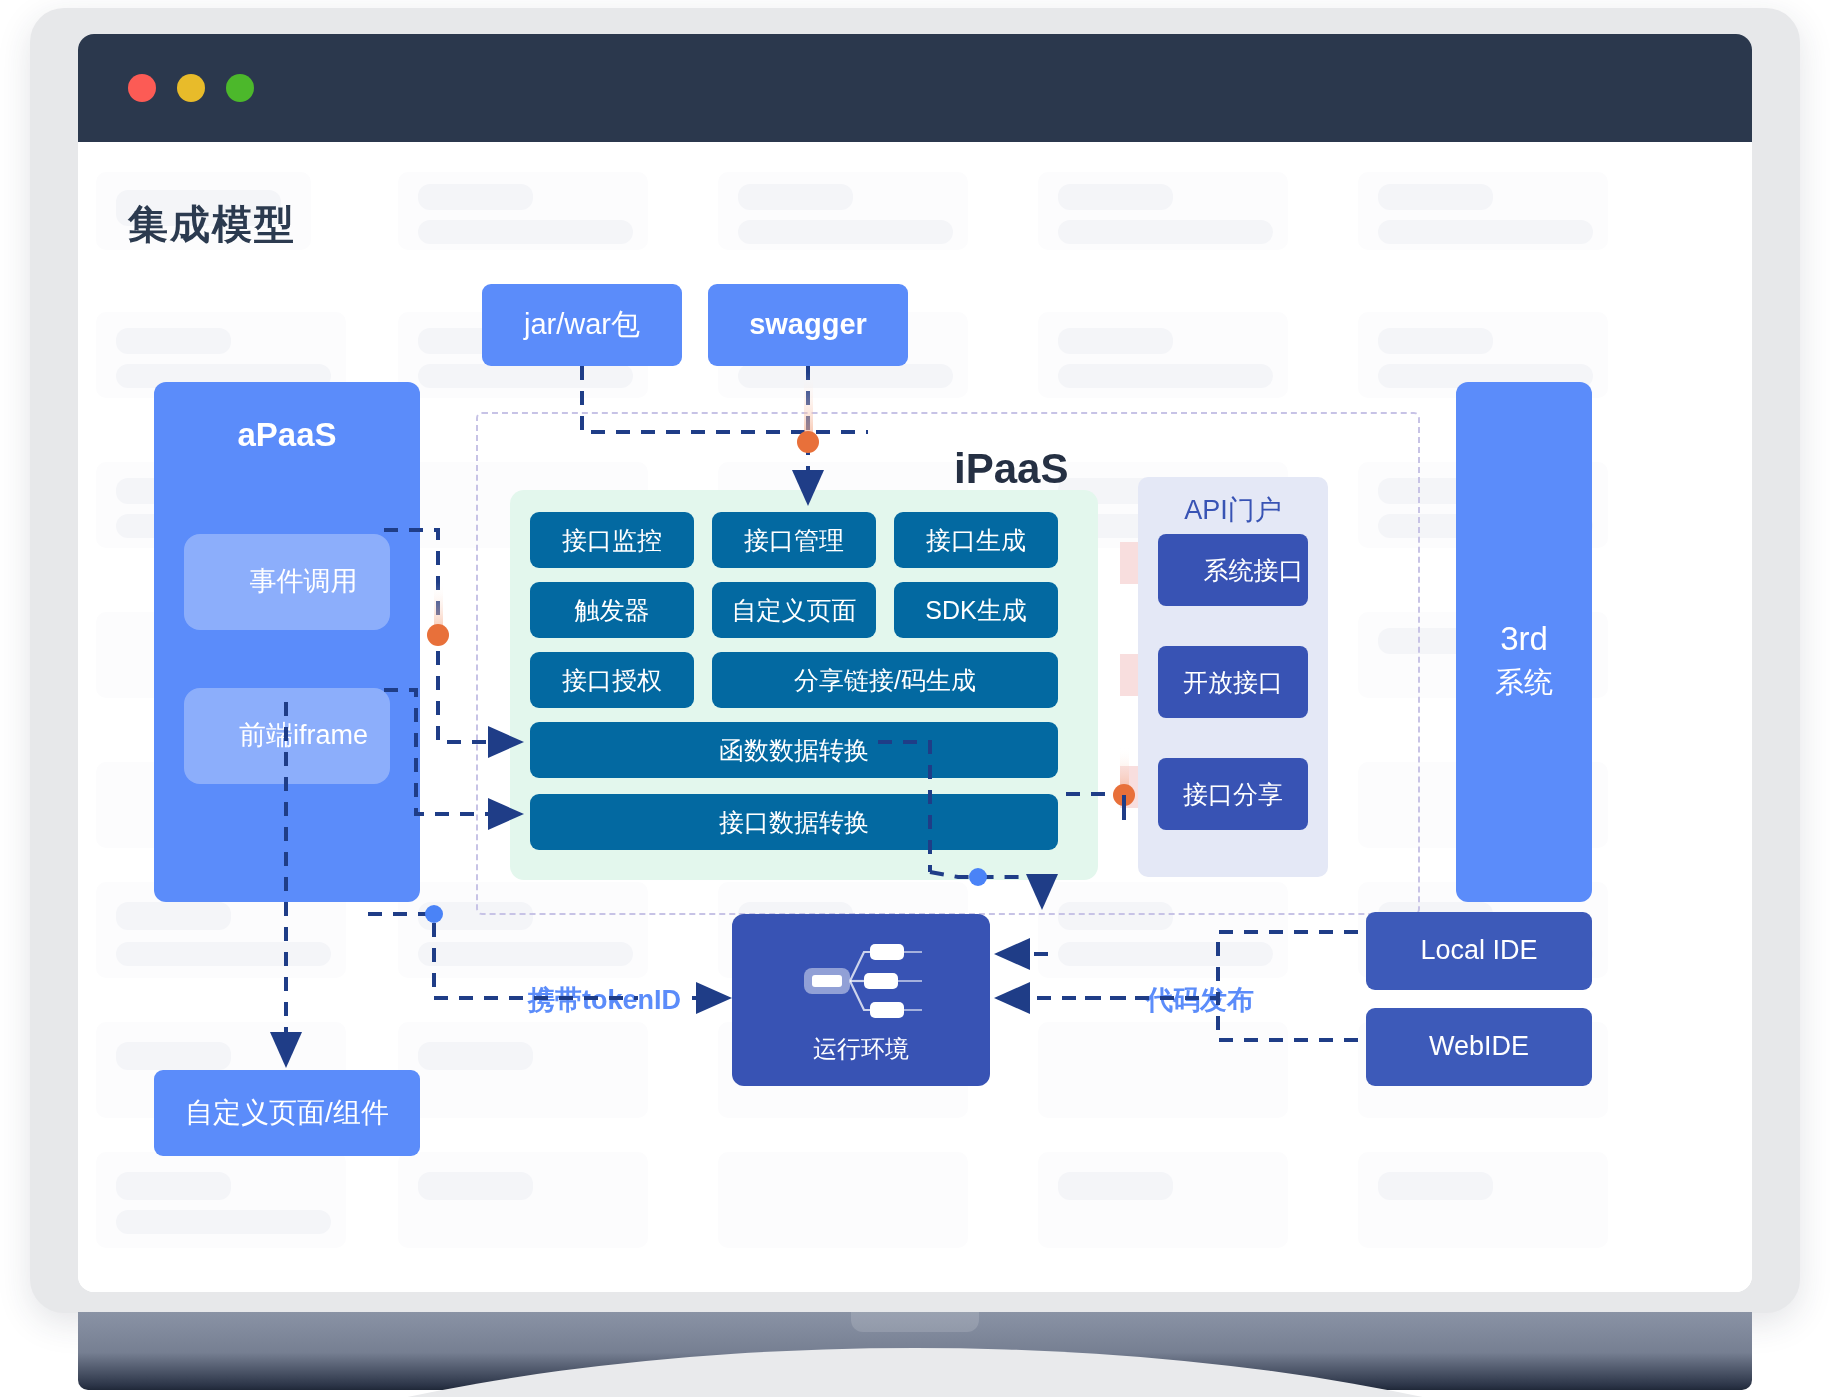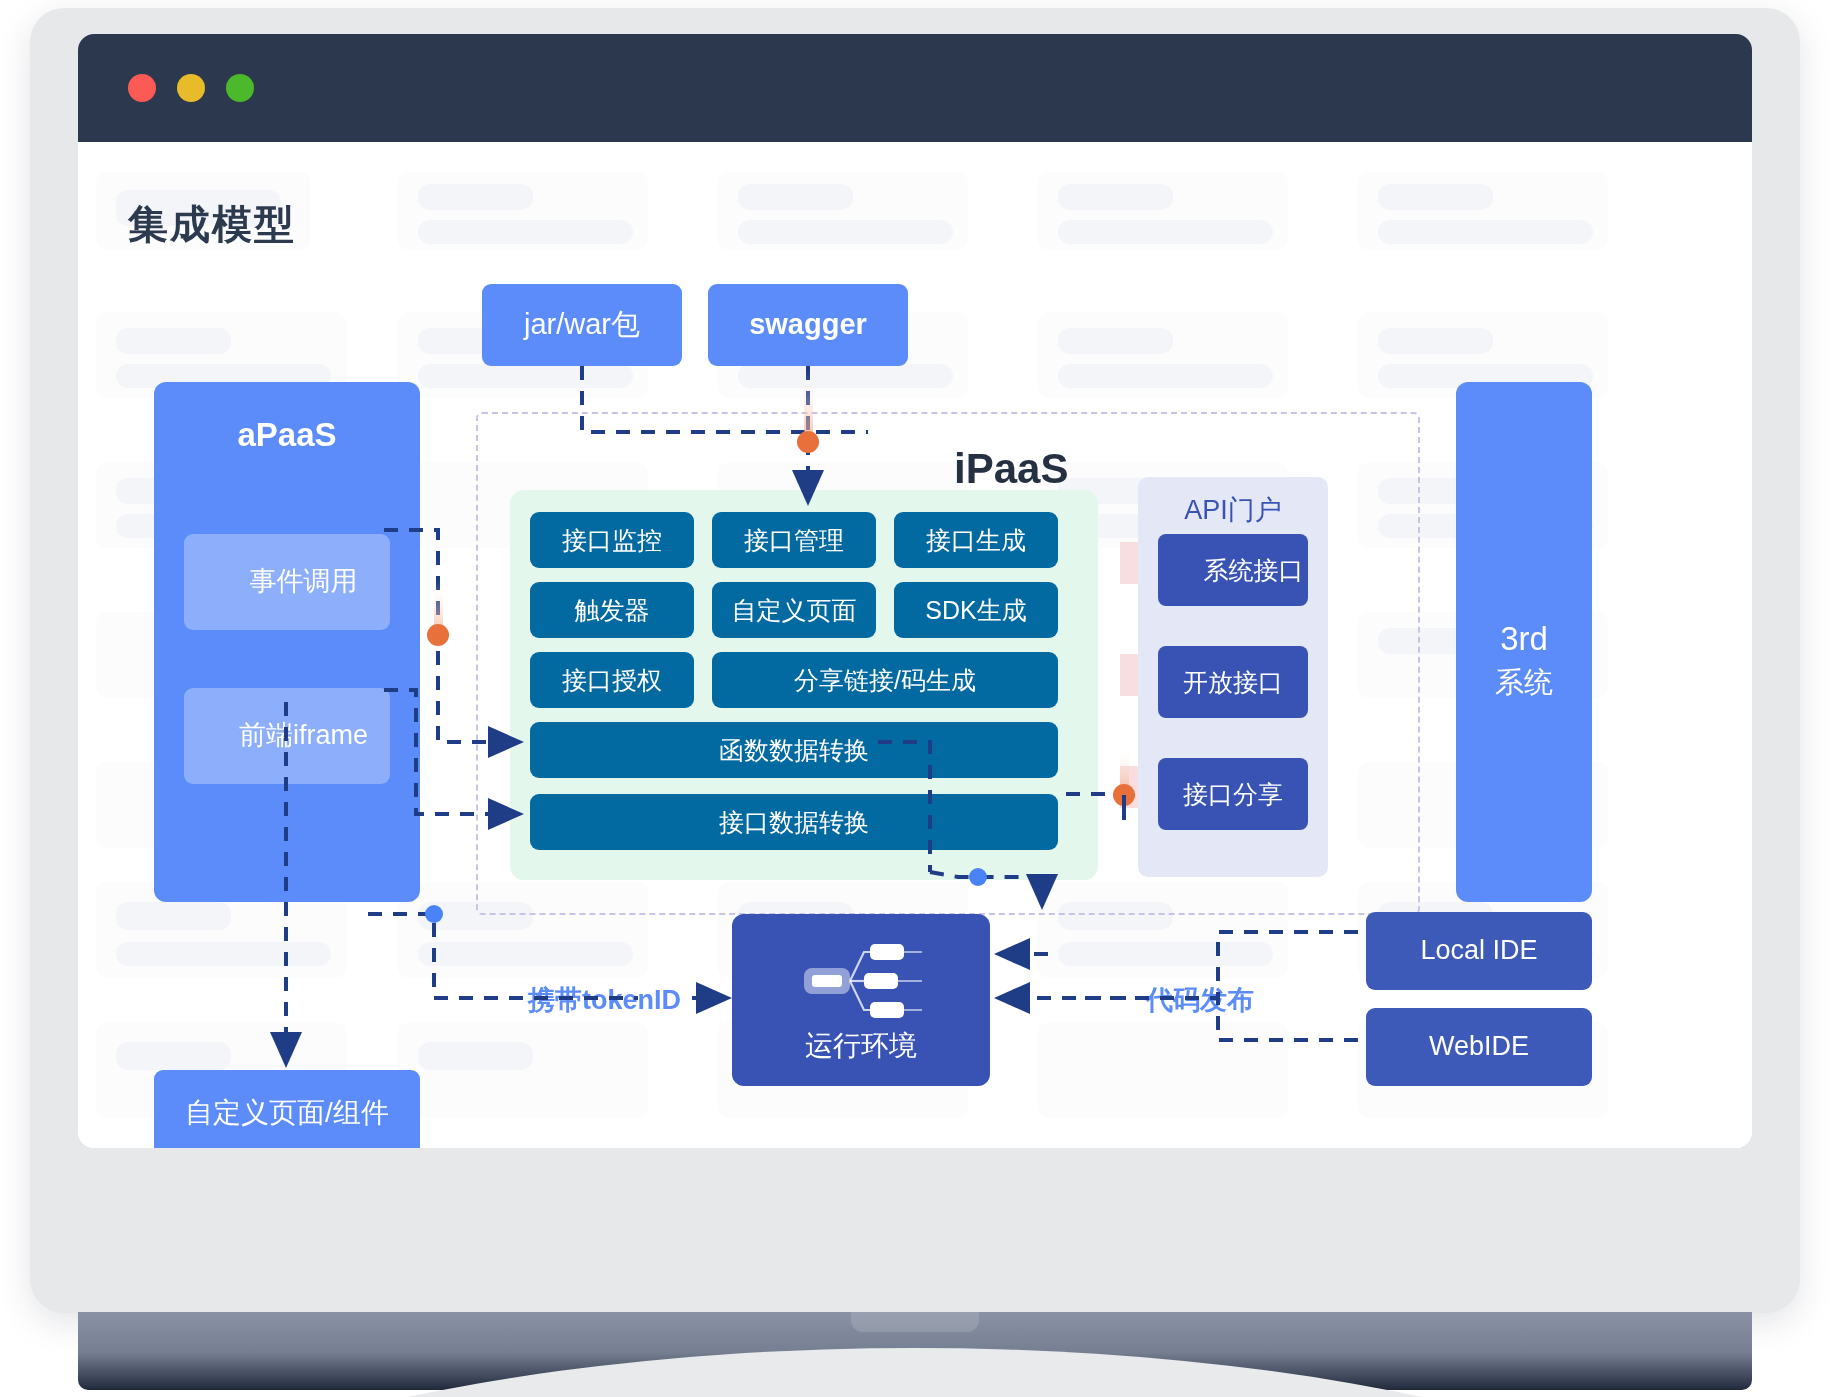--- a/index.html
+++ b/index.html
@@ -17,21 +17,21 @@
     position: absolute;
     left: 30px; top: 8px;
     width: 1770px; height: 1305px;
     background: #e7e8ea;
     border-radius: 34px;
     box-shadow: 0 10px 34px rgba(40,50,70,.13);
   }
   .screen {
     position: absolute;
     left: 48px; top: 26px;
-    width: 1674px; height: 1114px;
+    width: 1674px; height: 1258px;
     background: #ffffff;
     border-radius: 16px;
     overflow: hidden;
   }
 
   .laptop-base {
     position: absolute;
     left: 78px; top: 1312px;
     width: 1674px; height: 78px;
     background: linear-gradient(180deg,#8a93a5 0%,#767f92 52%,#2c3548 94%, #202838 100%);
@@ -99,21 +99,21 @@
     display: flex; align-items: center; justify-content: center;
     text-align: center;
     color: #fff;
     border-radius: 9px;
     font-weight: 500;
     line-height: 1.3;
   }
 
   .blue-box { background: #5b8cfa; }
   .blue-box.big { border-radius: 12px; }
-  .inner-blue { background: rgba(255,255,255,.30); border-radius: 9px; padding-left: 33px; }
+  .inner-blue { background: rgba(255,255,255,.30); border-radius: 16px; padding-left: 33px; }
   .green-box { background: #0369a1; border-radius: 9px; font-size: 25px; }
   .navy-box { background: #3853b4; border-radius: 8px; font-size: 25px; }
   .navy-box.ide { background: #3d5ab9; border-radius: 9px; font-size: 27px; }
 
   .ipaas-zone {
     position: absolute;
     border: 2.5px dashed #c7c3e6;
     border-radius: 6px;
   }
   .ipaas-label {
@@ -160,21 +160,21 @@
 
   svg.overlay {
     position: absolute; left: 0; top: 0;
     width: 1674px; height: 1150px;
     pointer-events: none;
   }
 
   .runtime-label {
     position: absolute;
     bottom: 22px; left: 0; width: 100%;
-    text-align: center; font-size: 28px; color: #fff;
+    text-align: center; font-size: 24px; color: #fff;
   }
 </style>
 </head>
 <body>
 
 <div id="laptop">
 
   <div class="laptop-body">
     <div class="screen">
 

